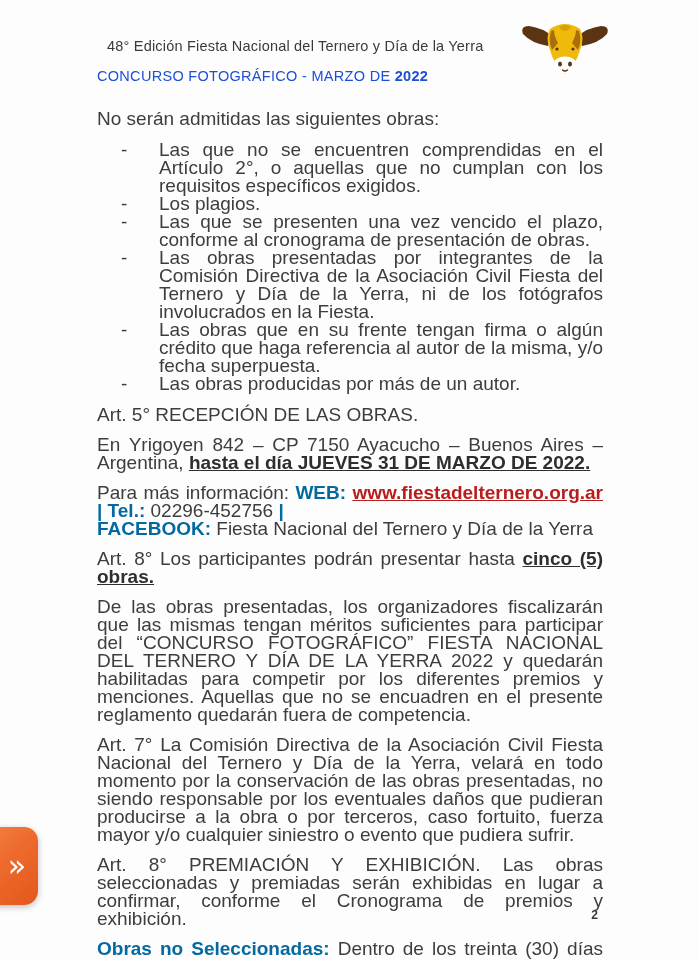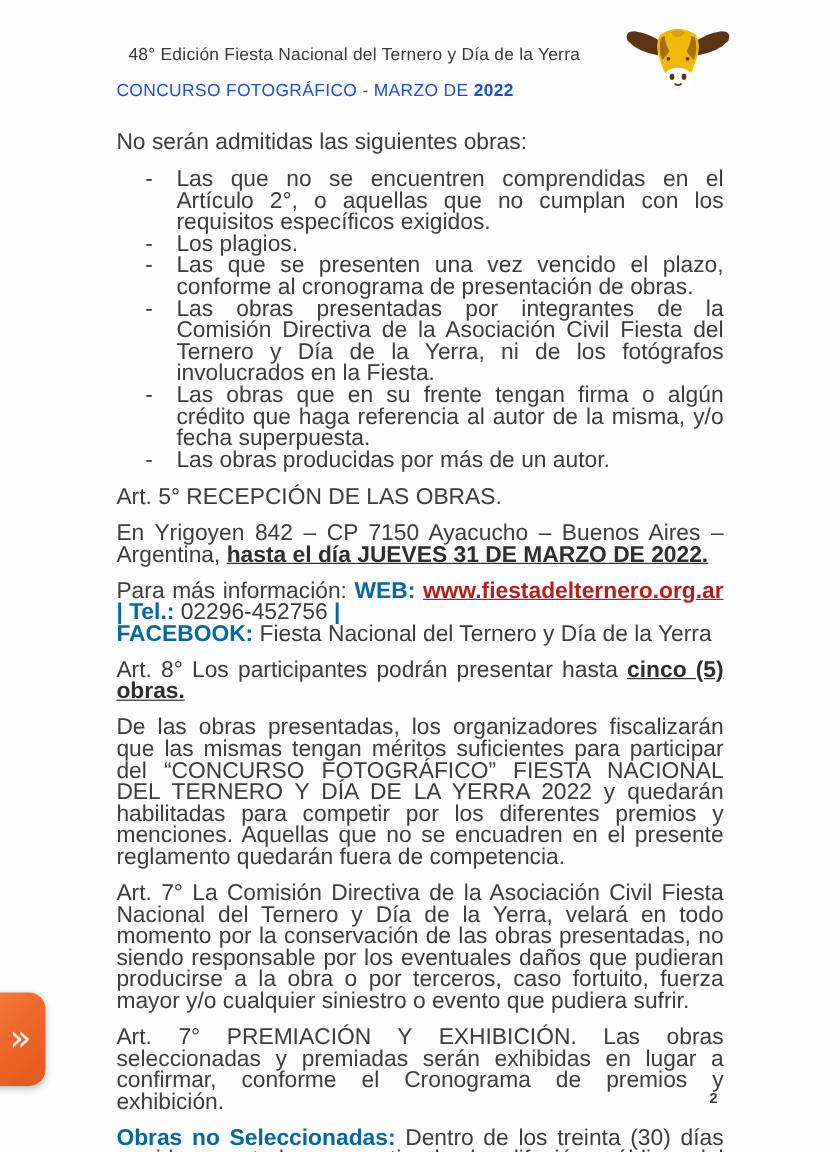--- a/index.html
+++ b/index.html
@@ -39,21 +39,21 @@
   ul.excluded{
     list-style:none;margin:0 0 13px 0;padding:0;
   }
   ul.excluded li{
     display:flex;align-items:flex-start;
     margin:0 0 0 24px;
   }
   ul.excluded .dash{
     flex:0 0 26px;text-align:left;
   }
-  ul.excluded .li-text{flex:1;text-align:justify;}
+  ul.excluded .li-text{flex:1;text-align:justify;margin-left:12px;}
   b{color:#0369a1;}
   .bu{font-weight:bold;text-decoration:underline;color:#2e2e2e;}
   a.weblink{
     color:#b91c1c;font-weight:bold;text-decoration:underline;cursor:pointer;
   }
   .pagenum{
     position:absolute;right:100px;bottom:38px;
     font-size:12px;font-weight:bold;color:#3a3a3a;
   }
   
@@ -145,21 +145,21 @@
       <p><span>En Yrigoyen 842 – CP 7150 Ayacucho – Buenos Aires – Argentina, </span><span class="bu">hasta el día JUEVES 31 DE MARZO DE 2022.</span></p>
 
       <p><span>Para más información: </span><b>WEB: </b><a class="weblink">www.fiestadelternero.org.ar</a><b> | </b><b>Tel.: </b><span>02296-452756</span><b> | </b><br><b>FACEBOOK: </b><span>Fiesta Nacional del Ternero y Día de la Yerra</span></p>
 
       <p><span>Art. 8° Los participantes podrán presentar hasta </span><span class="bu">cinco (5) obras.</span></p>
 
       <p>De las obras presentadas, los organizadores fiscalizarán que las mismas tengan méritos suficientes para participar del “CONCURSO FOTOGRÁFICO” FIESTA NACIONAL DEL TERNERO Y DÍA DE LA YERRA 2022 y quedarán habilitadas para competir por los diferentes premios y menciones. Aquellas que no se encuadren en el presente reglamento quedarán fuera de competencia.</p>
 
       <p>Art. 7° La Comisión Directiva de la Asociación Civil Fiesta Nacional del Ternero y Día de la Yerra, velará en todo momento por la conservación de las obras presentadas, no siendo responsable por los eventuales daños que pudieran producirse a la obra o por terceros, caso fortuito, fuerza mayor y/o cualquier siniestro o evento que pudiera sufrir.</p>
 
-      <p>Art. 7° PREMIACIÓN Y EXHIBICIÓN. Las obras seleccionadas y premiadas serán exhibidas en lugar a confirmar, conforme el Cronograma de premios y exhibición.</p>
+      <p>Art. 8° PREMIACIÓN Y EXHIBICIÓN. Las obras seleccionadas y premiadas serán exhibidas en lugar a confirmar, conforme el Cronograma de premios y exhibición.</p>
 
 
       <p><b>Obras no Seleccionadas:</b><span> Dentro de los treinta (30) días corridos contados a partir de la difusión pública del dictamen del jurado.</span></p>
 
     </div>
   </div>
 
   <button class="fab">
     <span class="chev">»</span>
   </button>

